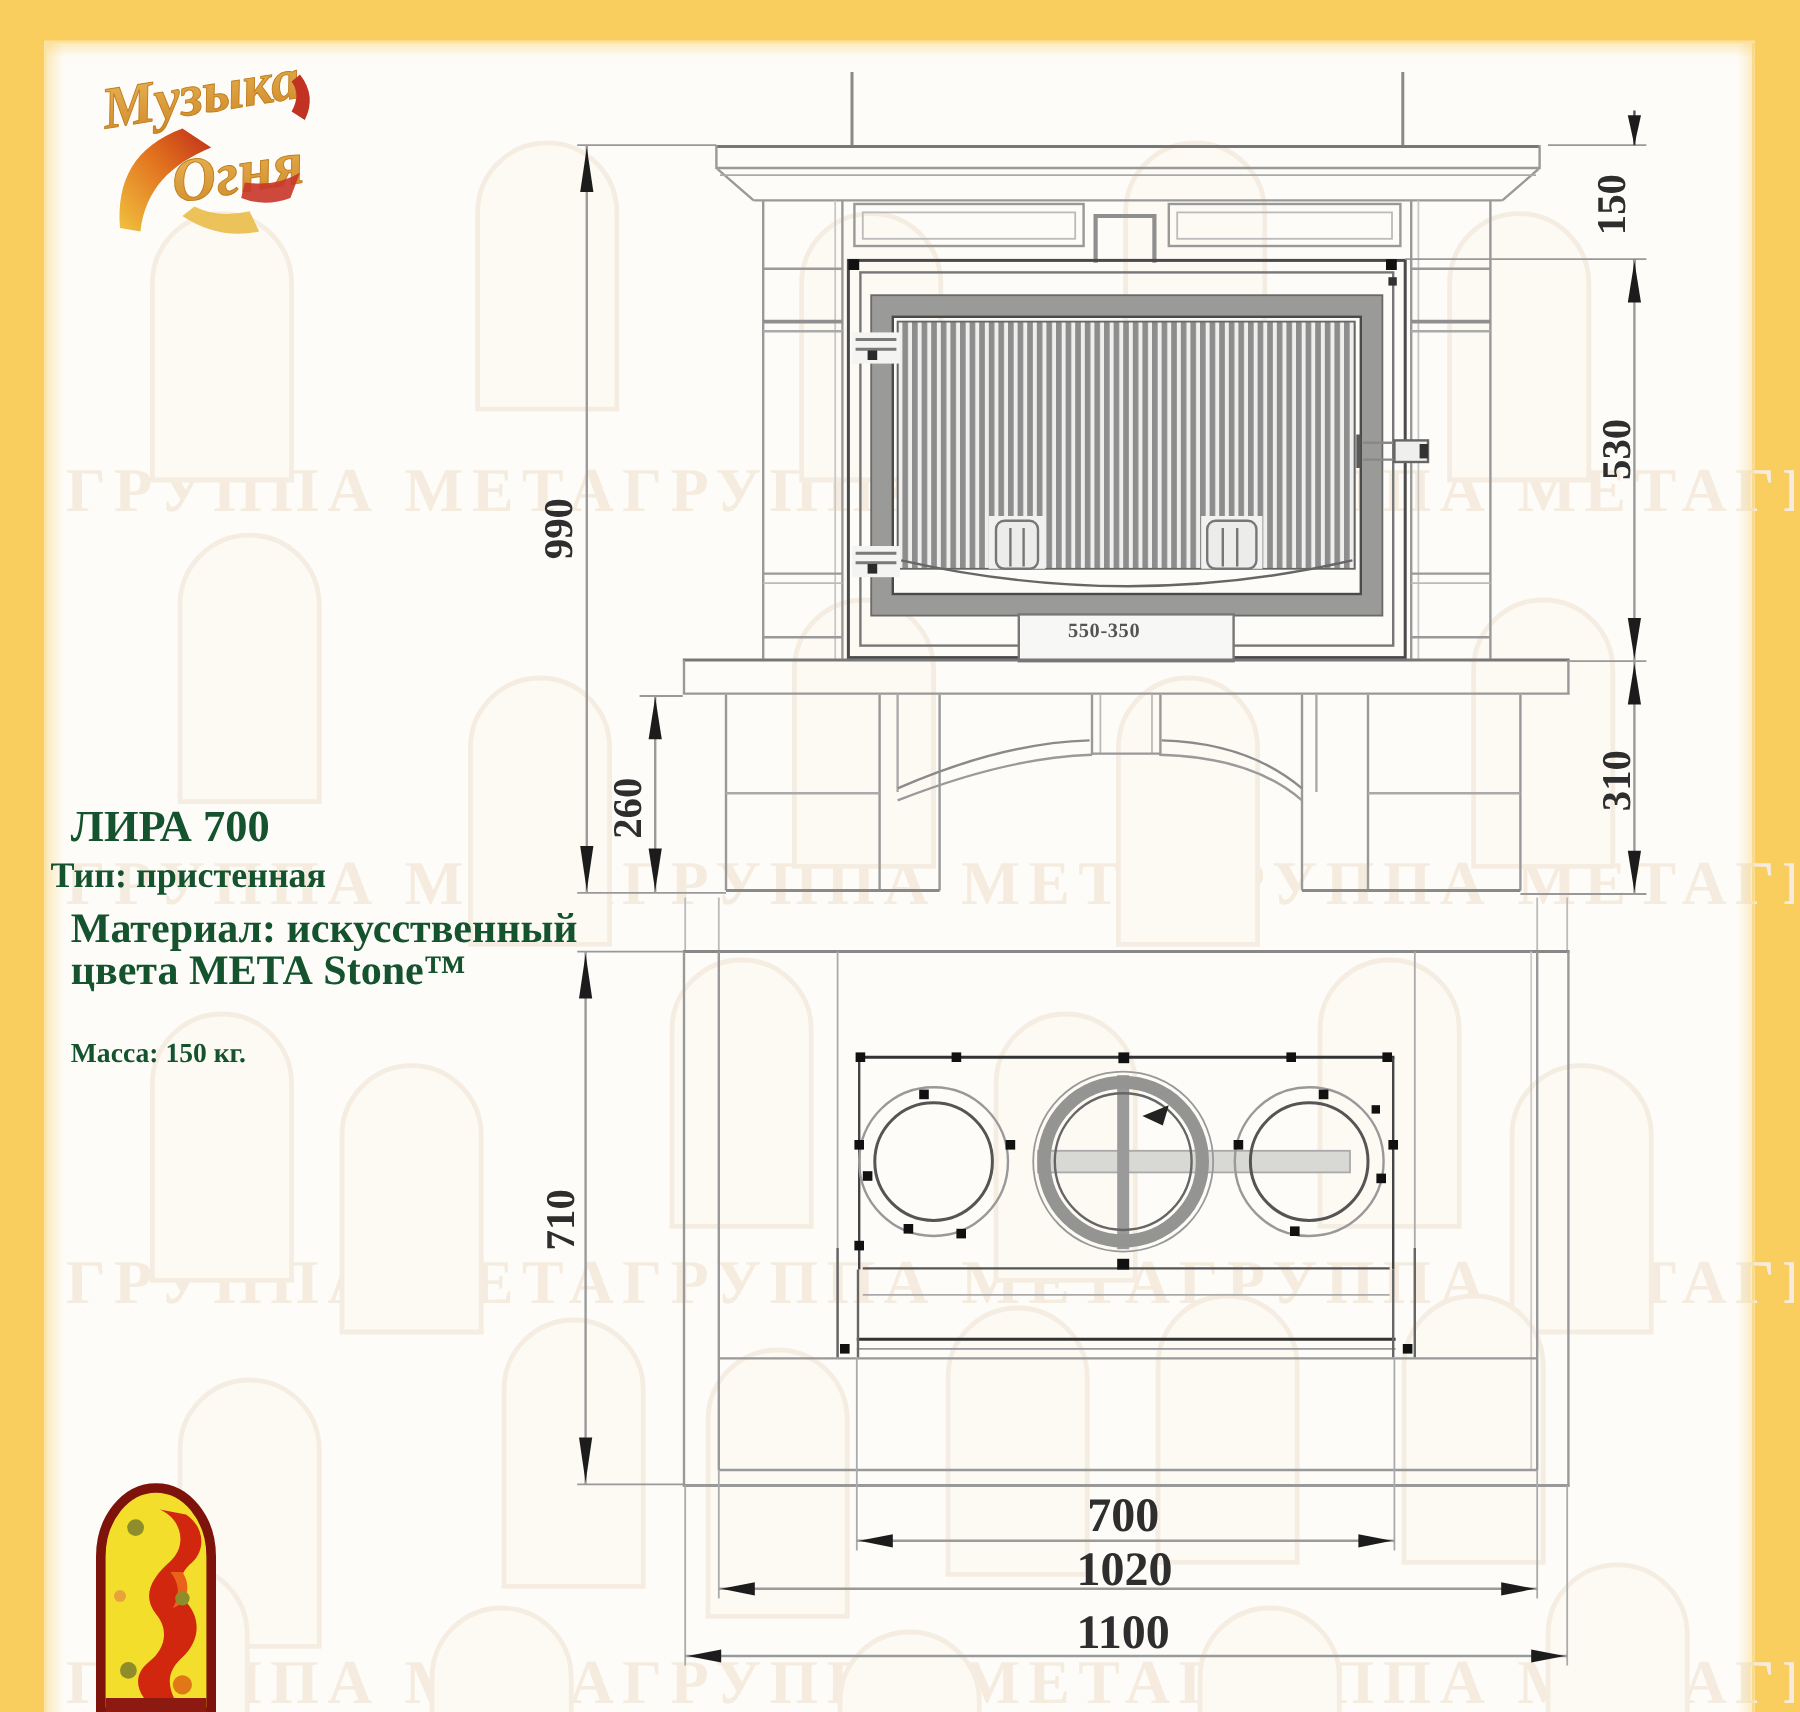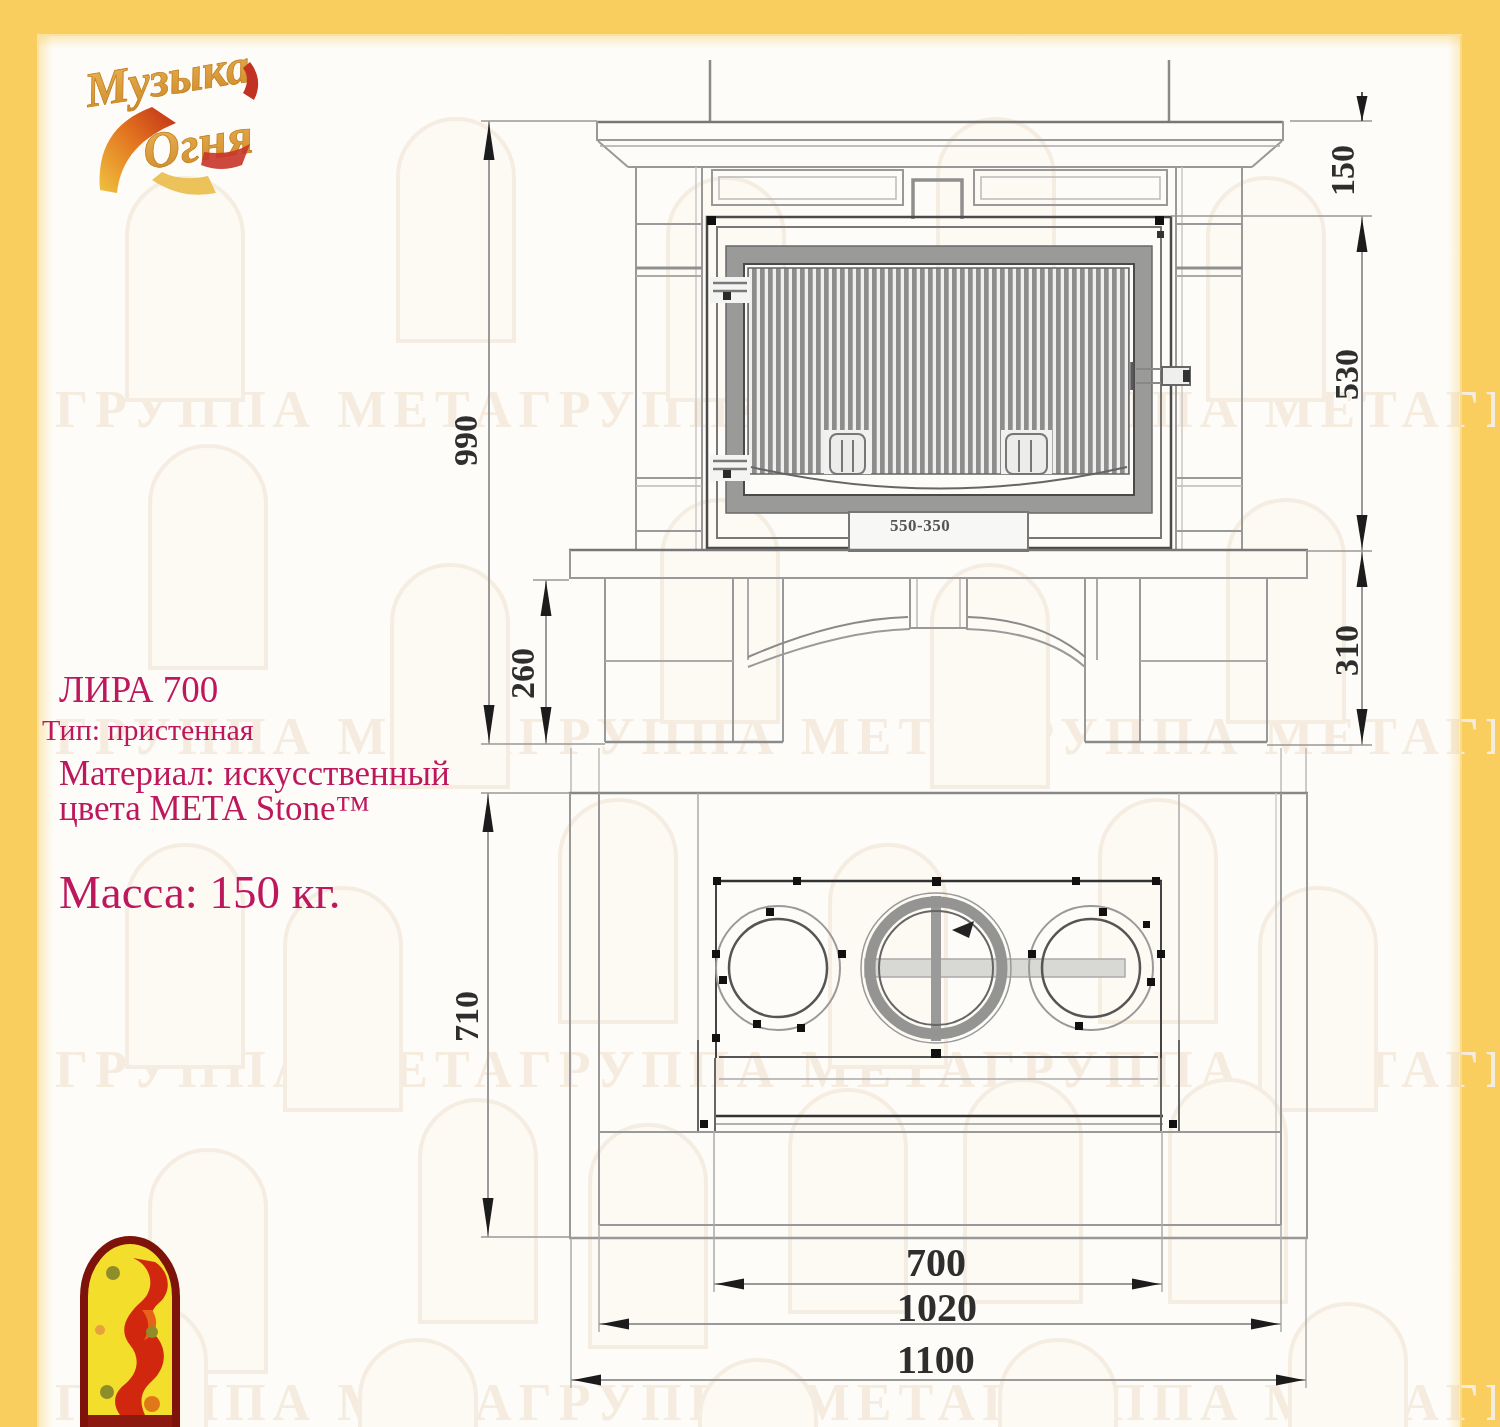--- a/index.html
+++ b/index.html
@@ -4,21 +4,21 @@
 <style>
   html,body{margin:0;padding:0}
   .page{position:relative;width:1500px;height:1427px;background:#FACD5F;overflow:hidden;
         font-family:"Liberation Serif",serif}
   .content{position:absolute;left:37px;top:34px;width:1425px;height:1393px;background:#FDFCF8;
         border-top:2px solid #FCE2A0;border-left:2px solid #FCE2A0;border-right:2px solid #FCE2A0;
         box-sizing:border-box}
   .wmtext{position:absolute;left:55px;width:1440px;height:48px;overflow:hidden;white-space:nowrap;
         font-family:"Liberation Serif",serif;font-weight:bold;font-size:52px;line-height:48px;
         letter-spacing:7px;color:#F5ECDF;z-index:2}
-  .tb{position:absolute;font-family:"Liberation Serif",serif;font-weight:normal;color:#be185d;
+  .tb{position:absolute;font-family:"Liberation Serif",serif;font-weight:bold;color:#14532d;
         white-space:nowrap;z-index:6}
   svg{position:absolute;left:0;top:0;z-index:4;filter:blur(0.5px)}
   .tb{filter:blur(0.5px)}
   .wmtext{filter:blur(0.6px)}
 </style>
 </head>
 <body>
 <div class="page">
   <div class="content"></div>
   <div style="position:absolute;left:39px;top:36px;width:14px;height:1391px;background:linear-gradient(to right,rgba(250,205,95,.38),rgba(250,205,95,0));z-index:3"></div>
@@ -27,21 +27,21 @@
 
   <div class="wmtext" style="top:386px">ГРУППА МЕТАГРУППА МЕТАГРУППА МЕТАГРУППА</div>
   <div class="wmtext" style="top:713px">ГРУППА МЕТАГРУППА МЕТАГРУППА МЕТАГРУППА</div>
   <div class="wmtext" style="top:1046px">ГРУППА МЕТАГРУППА МЕТАГРУППА МЕТАГРУППА</div>
   <div class="wmtext" style="top:1379px">ГРУППА МЕТАГРУППА МЕТАГРУППА МЕТАГРУППА</div>
 
   <div class="tb" style="left:59px;top:668px;font-size:37px">ЛИРА 700</div>
   <div class="tb" style="left:42px;top:713px;font-size:30px">Тип: пристенная</div>
   <div class="tb" style="left:59px;top:754px;font-size:35px">Материал: искусственный</div>
   <div class="tb" style="left:59px;top:789px;font-size:35px">цвета МЕТА Stone™</div>
-  <div class="tb" style="left:59px;top:865px;font-size:47px">Масса: 150 кг.</div>
+  <div class="tb" style="left:59px;top:865px;font-size:23px">Масса: 150 кг.</div>
 
   <svg width="1500" height="1427" viewBox="0 0 1500 1427">
 
     <defs>
       <path id="arch" d="M0,222 L0,58 A58,58 0 0 1 116,58 L116,222 Z"></path>
     </defs>
     <g stroke="#F5EDE1" stroke-width="4" fill="#FDFAF4">
       <use href="#arch" x="127" y="178"></use>
       <use href="#arch" x="398" y="119"></use>
       <use href="#arch" x="668" y="178"></use>

